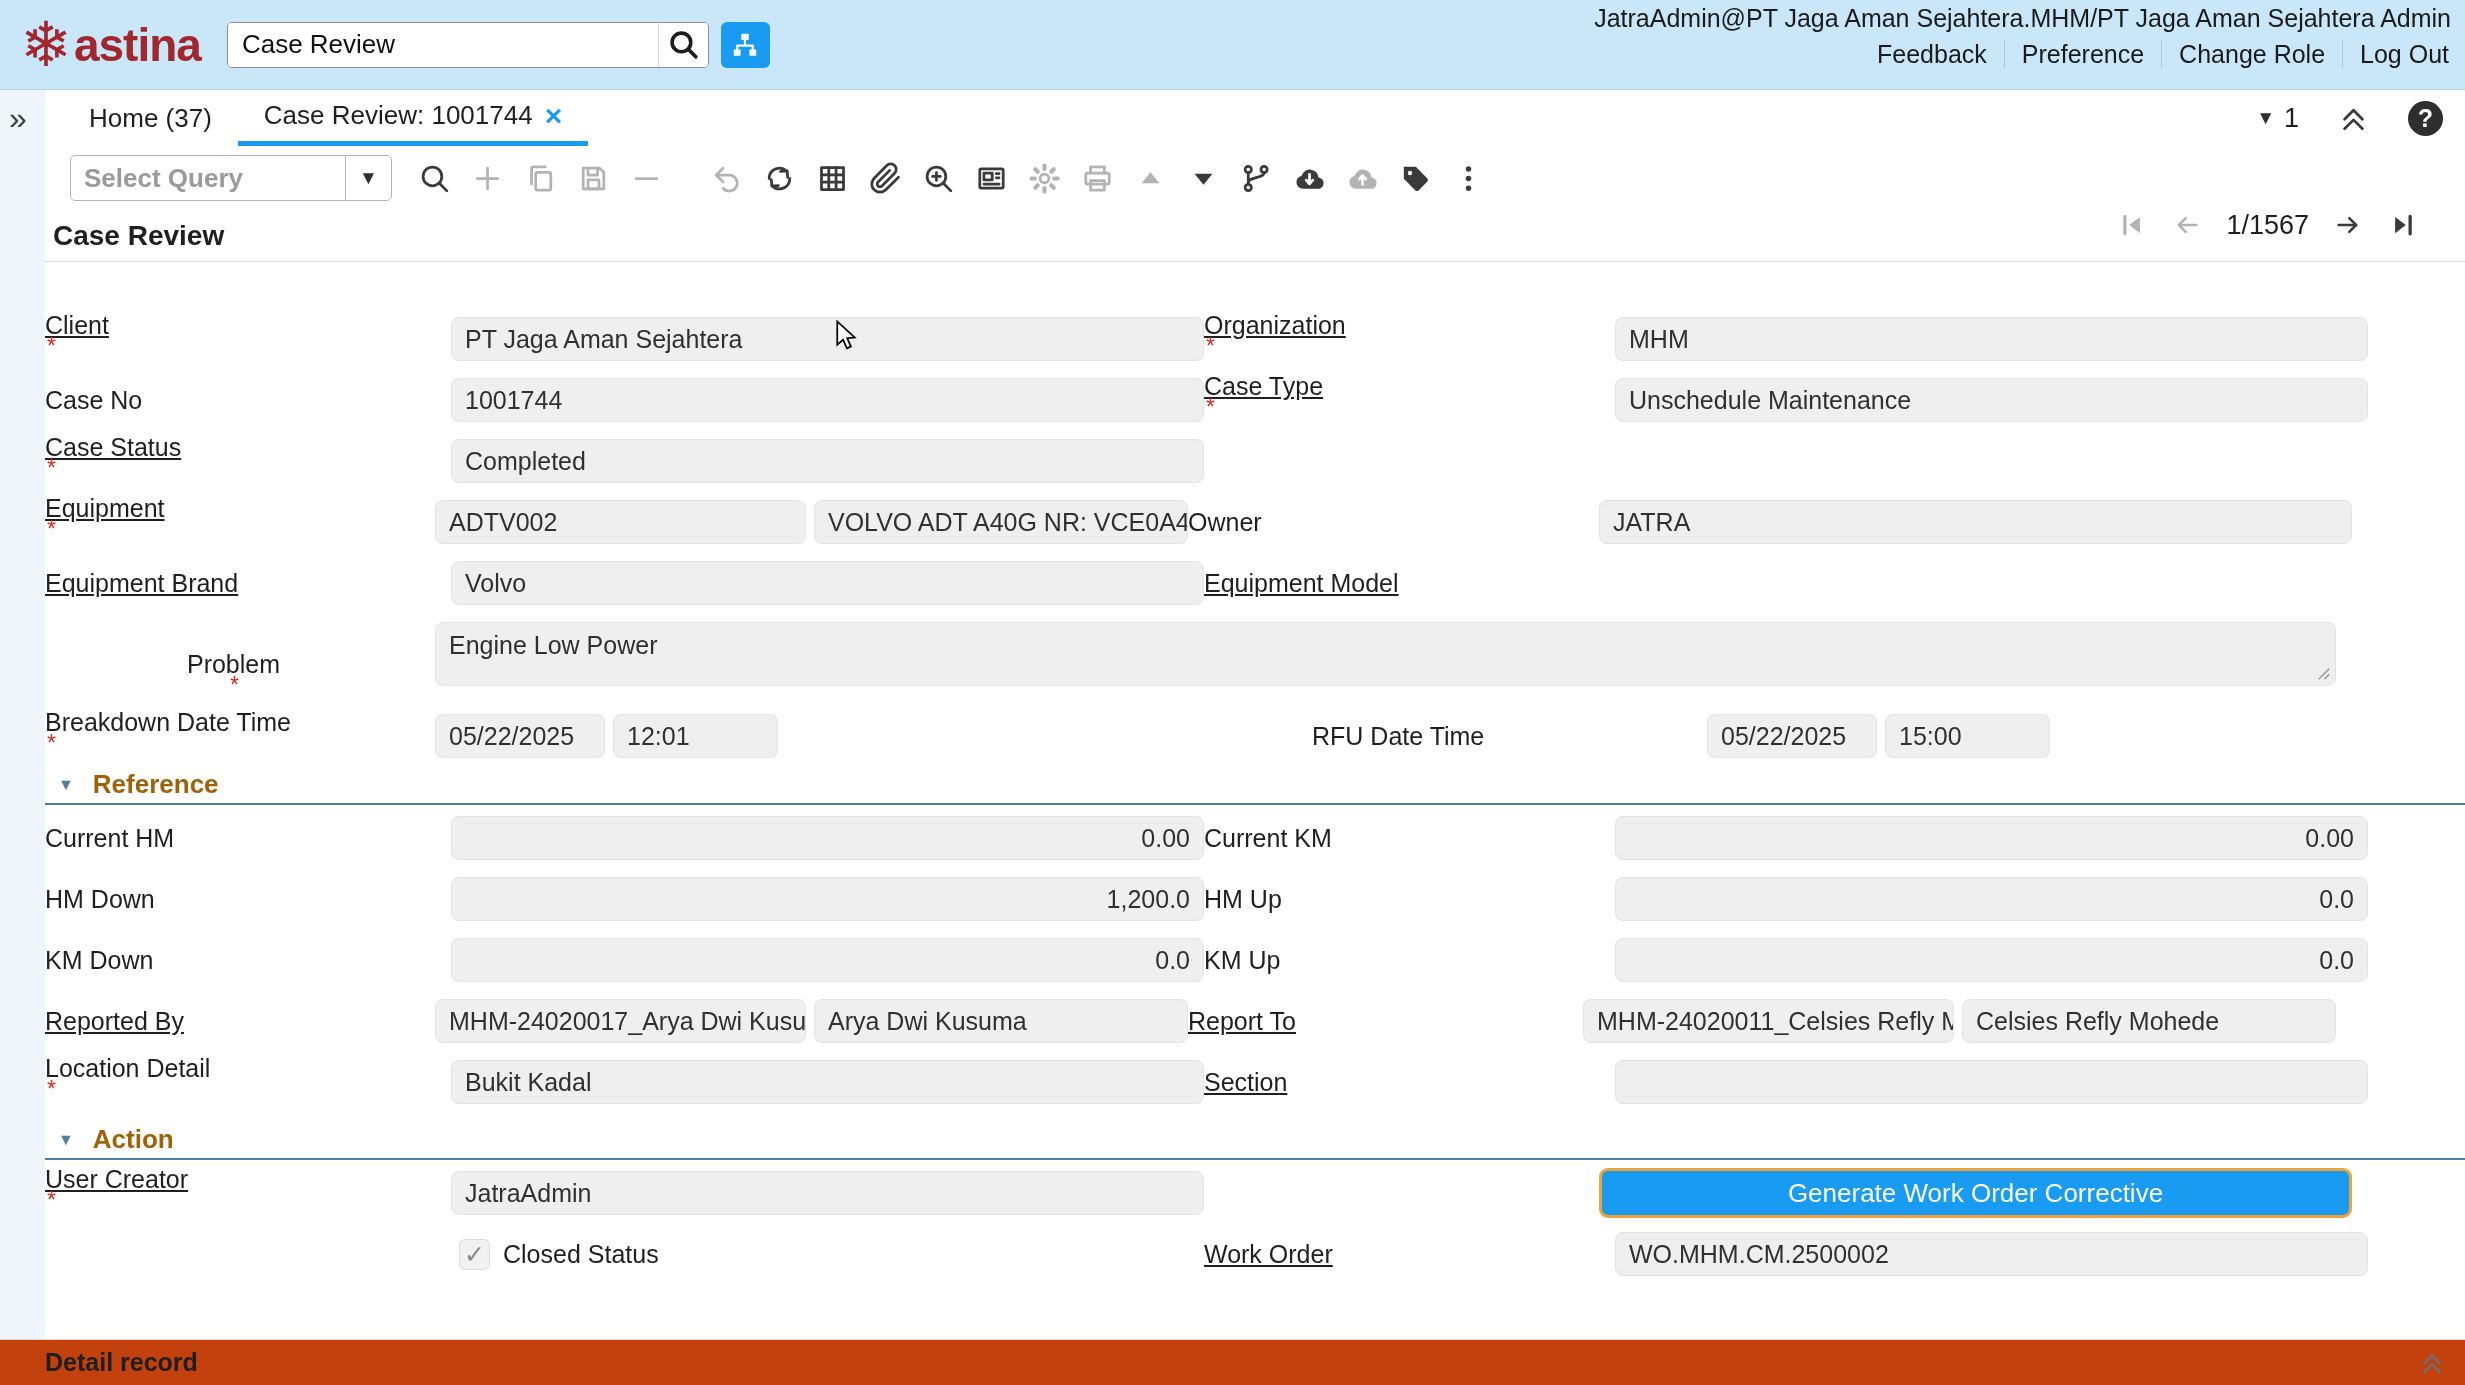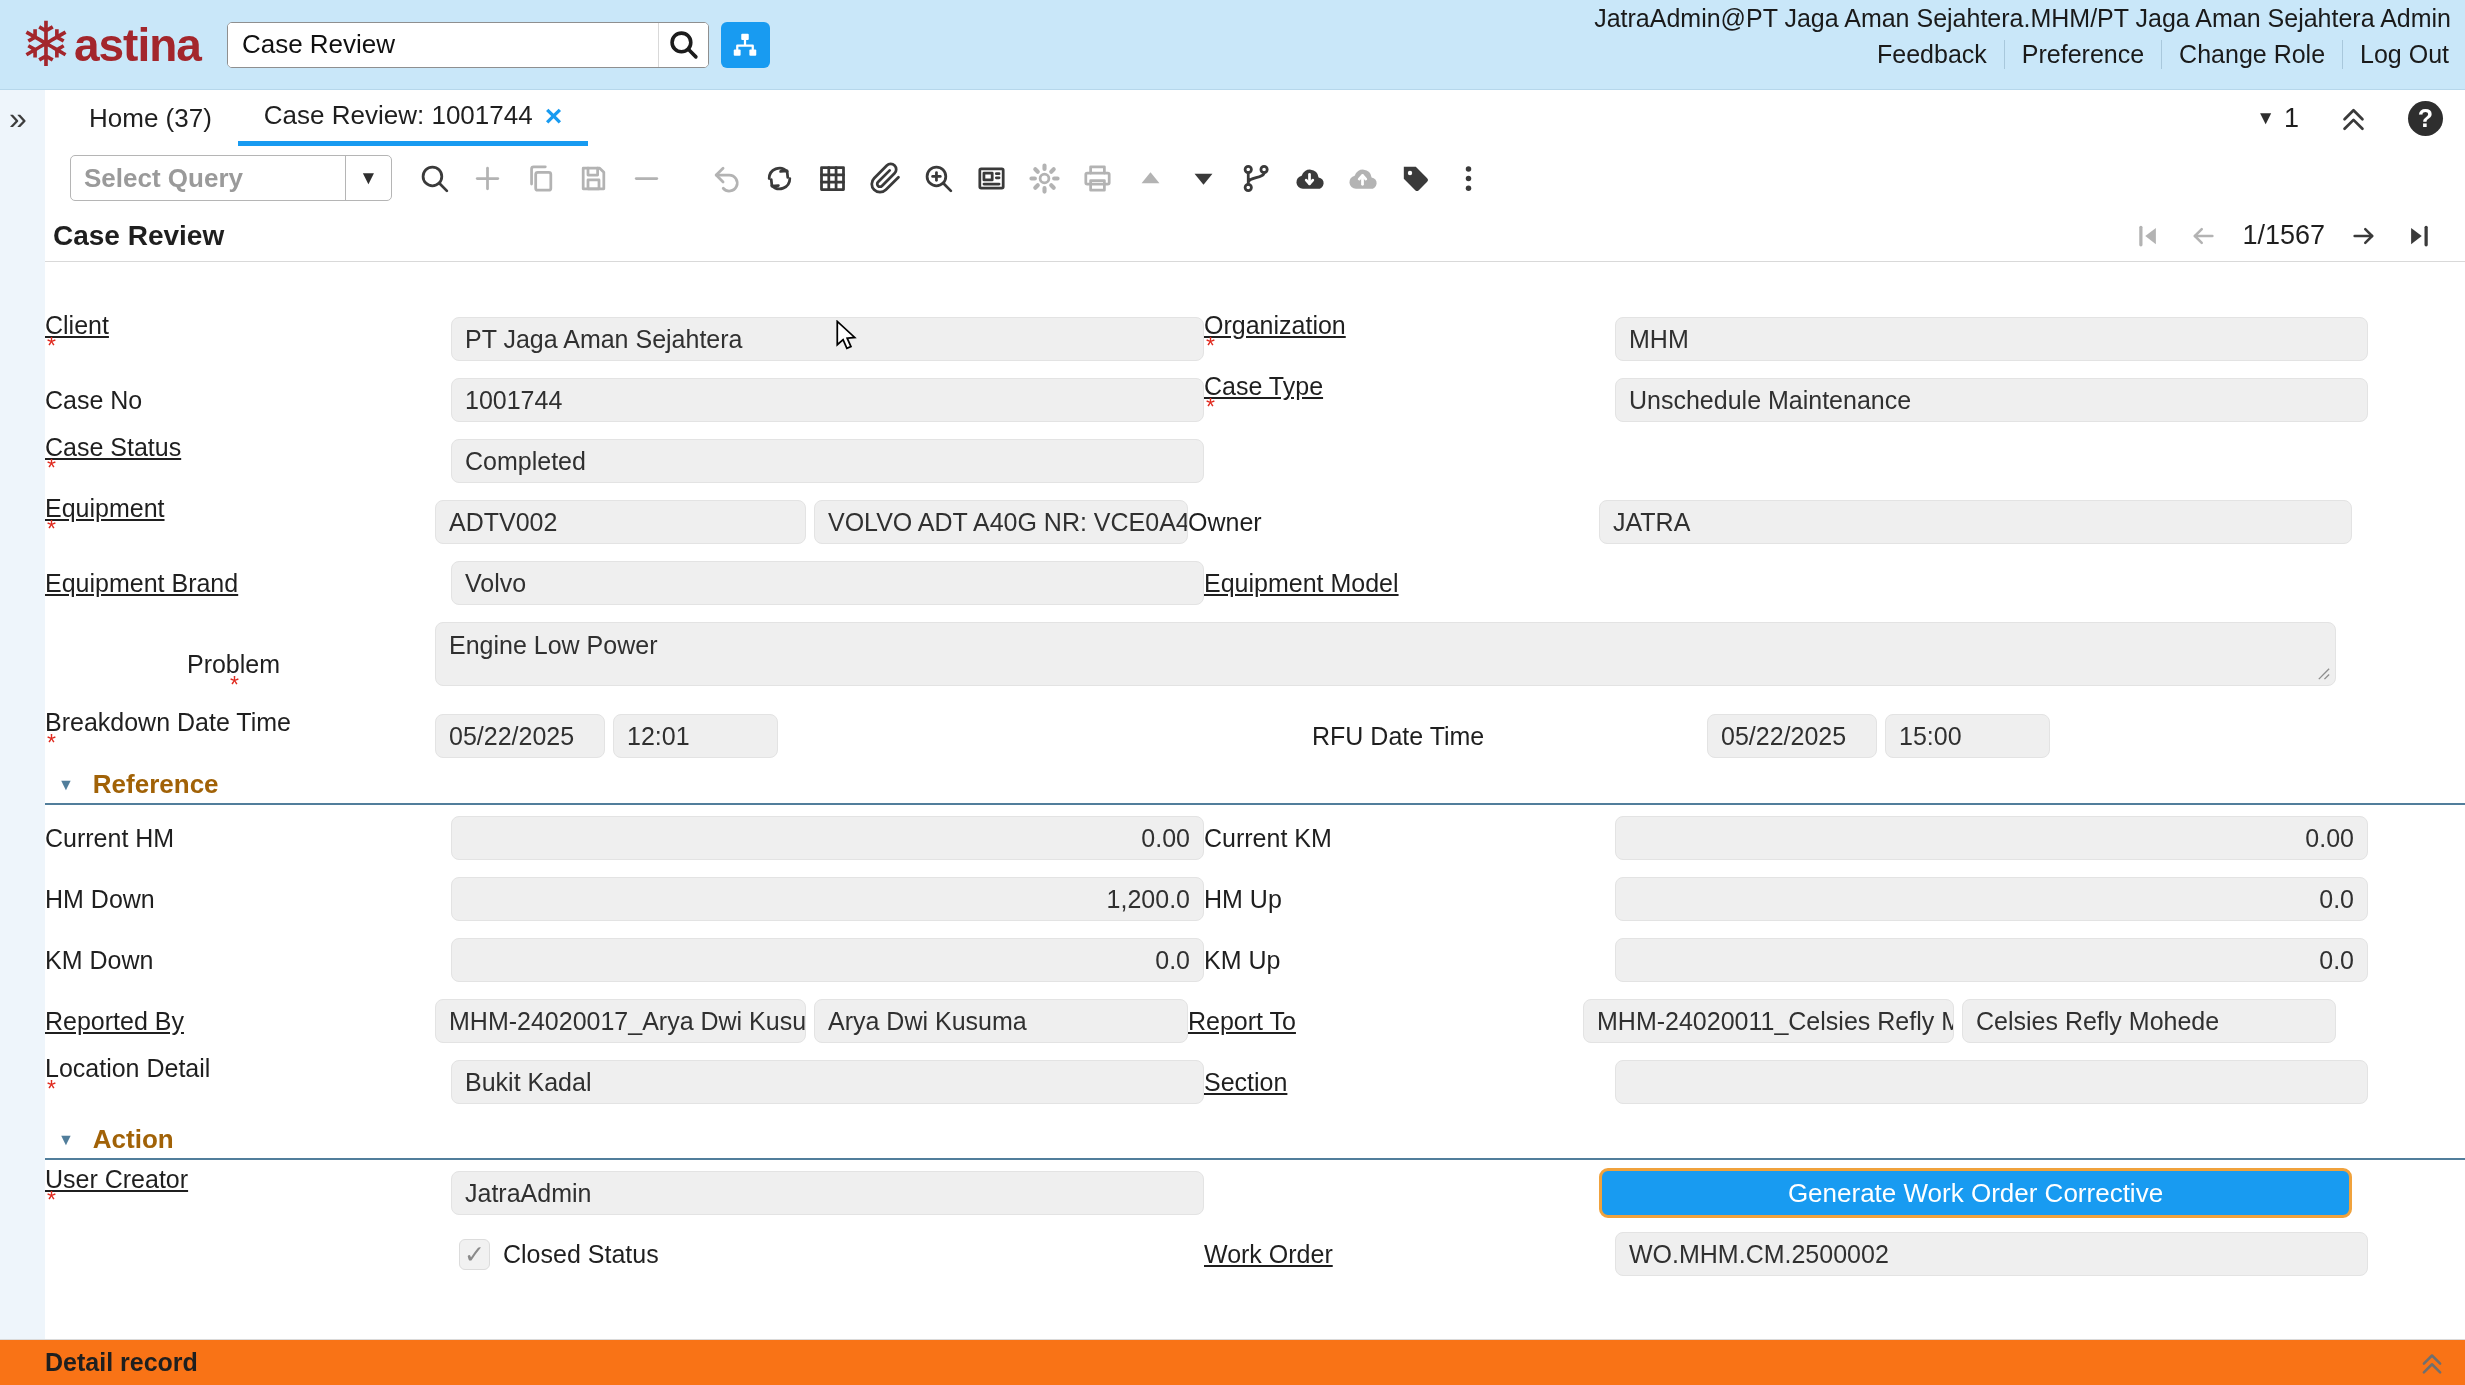--- a/index.html
+++ b/index.html
@@ -51,21 +51,21 @@
   .tools { display:flex; align-items:center; margin-left:16px; }
   .tool { width:53px; height:42px; display:flex; align-items:center; justify-content:center; cursor:pointer; }
   .tgap { width:27px; }
   .ic { width:33px; height:33px; stroke:currentColor; fill:none; stroke-width:2; stroke-linecap:round; stroke-linejoin:round; }
   .ic-sm { width:30px; height:30px; stroke:currentColor; fill:none; stroke-width:2; stroke-linecap:round; stroke-linejoin:round; }
   .dark { color:#3a3a3a; } .grey { color:#b3b3b3; }
 
   
   .title-row { height:52px; display:flex; align-items:center; border-bottom:1px solid #d9d9d9; padding-left:8px; position:relative; flex:0 0 auto; }
   .page-title { font-size:28px; font-weight:bold; color:#1f1f1f; }
-  .pager { position:absolute; right:32px; top:0; height:100%; display:flex; align-items:center; gap:24px; }
+  .pager { position:absolute; right:48px; top:0; height:100%; display:flex; align-items:flex-start; gap:24px; }
   .pg-btn { display:flex; align-items:center; justify-content:center; cursor:pointer; }
   .pager-text { font-size:27px; color:#1f1f1f; }
 
   
   .form { flex:1; padding-top:55px; position:relative; overflow:hidden; }
   .frow { display:flex; align-items:center; height:44px; margin-bottom:17px; }
   .lbl { font-size:25px; color:#1f1f1f; display:flex; justify-content:flex-end; align-items:flex-start; white-space:nowrap;flex-direction:column; }
   .lbl1 { width:390px; padding-right:13px; }
   .lbl2 { width:395px; padding-right:13px; }
   .u { text-decoration:underline; cursor:pointer; }
@@ -85,21 +85,21 @@
   .sec-head.action { margin-top:3px; }
   .sec-tri { color:#517e9b; font-size:16px; }
   .sec-title { color:#a16207; font-size:26px; font-weight:bold; }
 
   .btn-generate { width:753px; height:50px; background:#189bf1; border:3px solid #f0a23c; border-radius:9px; color:#fff; font-size:26px; font-family:inherit; display:flex; align-items:center; justify-content:center; cursor:pointer; }
   .cb-wrap { display:flex; align-items:center; margin-left:8px; }
   .checkbox { width:31px; height:31px; background:#f1f1f1; border:1px solid #dcdcdc; border-radius:6px; display:flex; align-items:center; justify-content:center; color:#8a8a8a; font-size:25px; cursor:pointer; }
   .cb-label { font-size:25px; margin-left:13px; color:#1f1f1f; }
 
   
-  .footer-bar { height:46px; background:#f97316; border-top:1px solid #dadada; display:flex; align-items:center; padding-left:45px; position:relative; flex:0 0 auto; }
+  .footer-bar { height:46px; background:#c2410c; border-top:1px solid #dadada; display:flex; align-items:center; padding-left:45px; position:relative; flex:0 0 auto; }
   .footer-label { font-size:25px; font-weight:bold; color:#1f1f1f; }
   .footer-chevron { position:absolute; right:18px; top:8px; color:#6f6f6f; cursor:pointer; }
 
   .cursor-overlay { position:absolute; left:835px; top:320px; pointer-events:none; z-index:50; }
 </style>
 </head>
 <body>
 
 <svg width="0" height="0" style="position:absolute">
   <defs>

